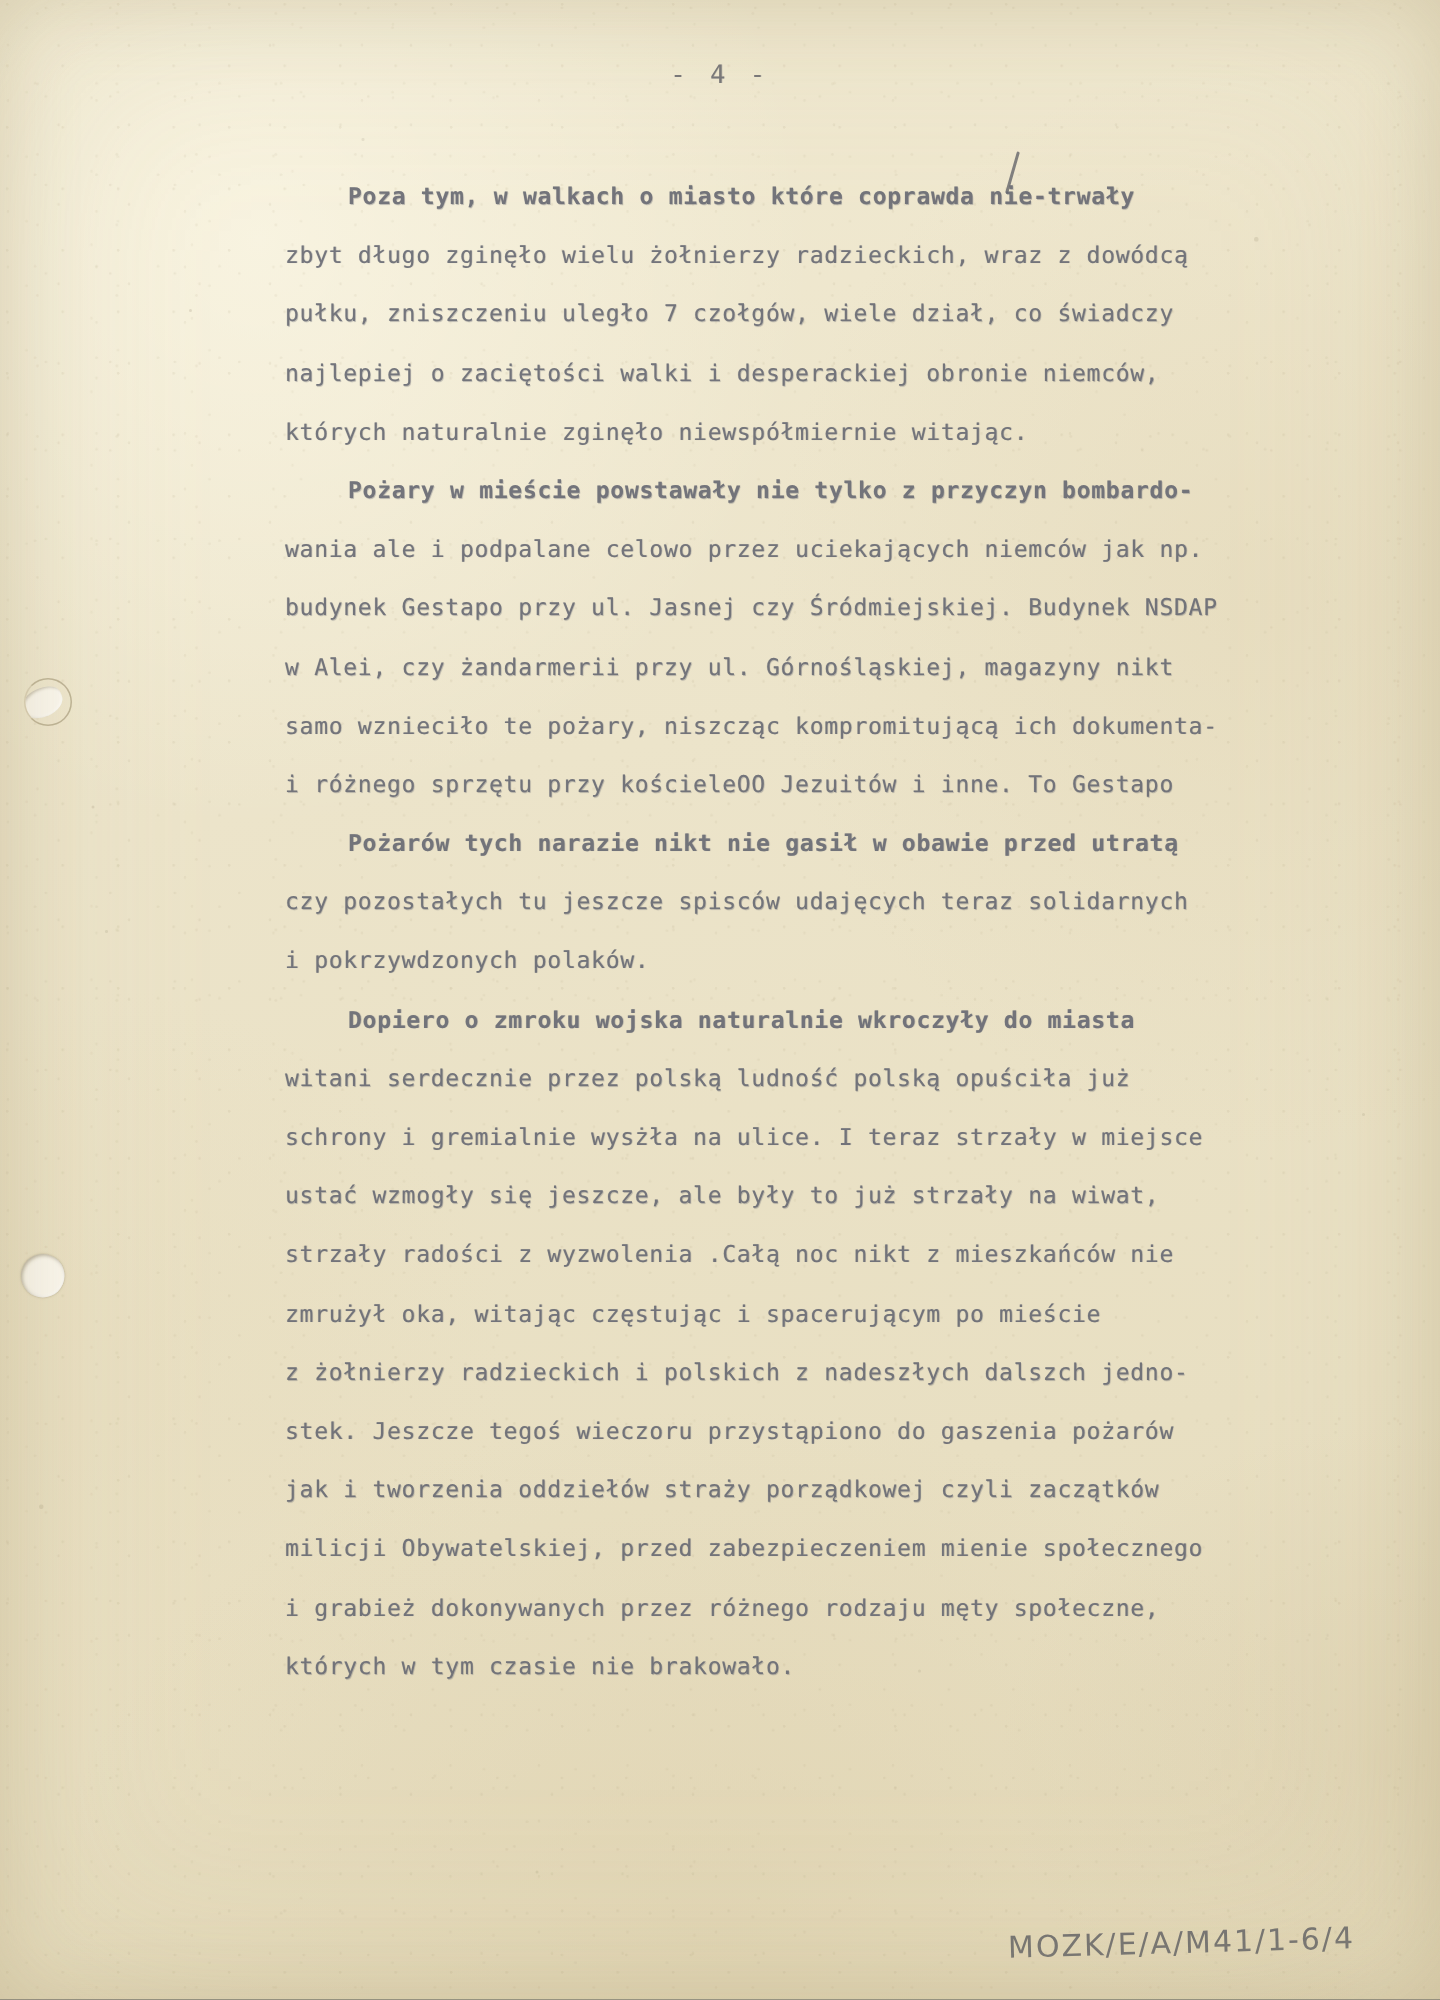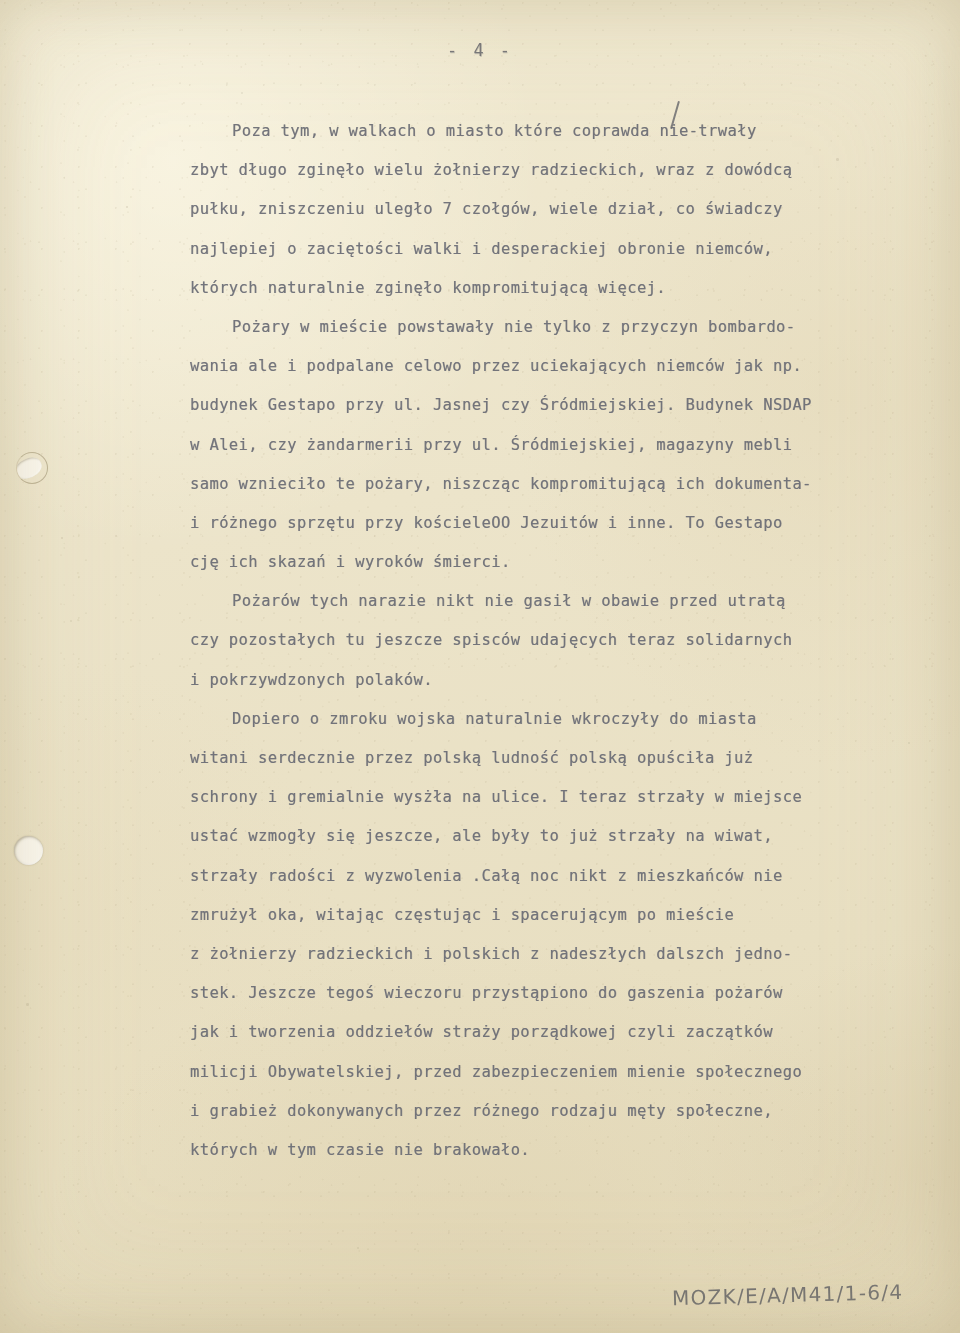--- a/index.html
+++ b/index.html
@@ -126,21 +126,21 @@
     line-height: 39.2px;
     font-size: 15.4px;
     letter-spacing: 0.45px;
     white-space: pre;
     color: #666872;
     opacity: 0.90;
     text-shadow:
       0.45px 0.35px 0.5px rgba(96,98,110,0.42),
       -0.3px 0.25px 0.4px rgba(120,122,132,0.22);
   }
-  .line.indent { text-indent: 42px; }
+  .line.indent { text-indent: 42px; font-weight: bold; }
 
   
   #pen-slash {
     position: absolute;
     left: 670px; top: 100px;
     width: 2.2px; height: 29px;
     background: #56575f;
     opacity: 0.72;
     transform: rotate(16deg);
     transform-origin: bottom center;
@@ -193,31 +193,30 @@
 
     <div id="pen-slash"></div>
 
     <div id="body-text">
 
       <div class="para">
         <div class="line indent">Poza tym, w walkach o miasto które coprawda nie-trwały</div>
         <div class="line">zbyt długo zginęło wielu żołnierzy radzieckich, wraz z dowódcą</div>
         <div class="line">pułku, zniszczeniu uległo 7 czołgów, wiele dział, co świadczy</div>
         <div class="line">najlepiej o zaciętości walki i desperackiej obronie niemców,</div>
-        <div class="line">których naturalnie zginęło kompromitującą więcej.</div>
+        <div class="line">których naturalnie zginęło niewspółmiernie witając.</div>
       </div>
 
       <div class="para">
         <div class="line indent">Pożary w mieście powstawały nie tylko z przyczyn bombardo-</div>
         <div class="line">wania ale i podpalane celowo przez uciekających niemców jak np.</div>
         <div class="line">budynek Gestapo przy ul. Jasnej czy Śródmiejskiej. Budynek NSDAP</div>
-        <div class="line">w Alei, czy żandarmerii przy ul. Śródmiejskiej, magazyny mebli</div>
+        <div class="line">w Alei, czy żandarmerii przy ul. Górnośląskiej, magazyny nikt</div>
         <div class="line">samo wznieciło te pożary, niszcząc kompromitującą ich dokumenta-</div>
         <div class="line">i różnego sprzętu przy kościeleOO Jezuitów i inne. To Gestapo</div>
-        <div class="line">cję ich skazań i wyroków śmierci.</div>
       </div>
 
       <div class="para">
         <div class="line indent">Pożarów tych narazie nikt nie gasił w obawie przed utratą</div>
         <div class="line">czy pozostałych tu jeszcze spisców udajęcych teraz solidarnych</div>
         <div class="line">i pokrzywdzonych polaków.</div>
       </div>
 
       <div class="para">
         <div class="line indent">Dopiero o zmroku wojska naturalnie wkroczyły do miasta</div>

